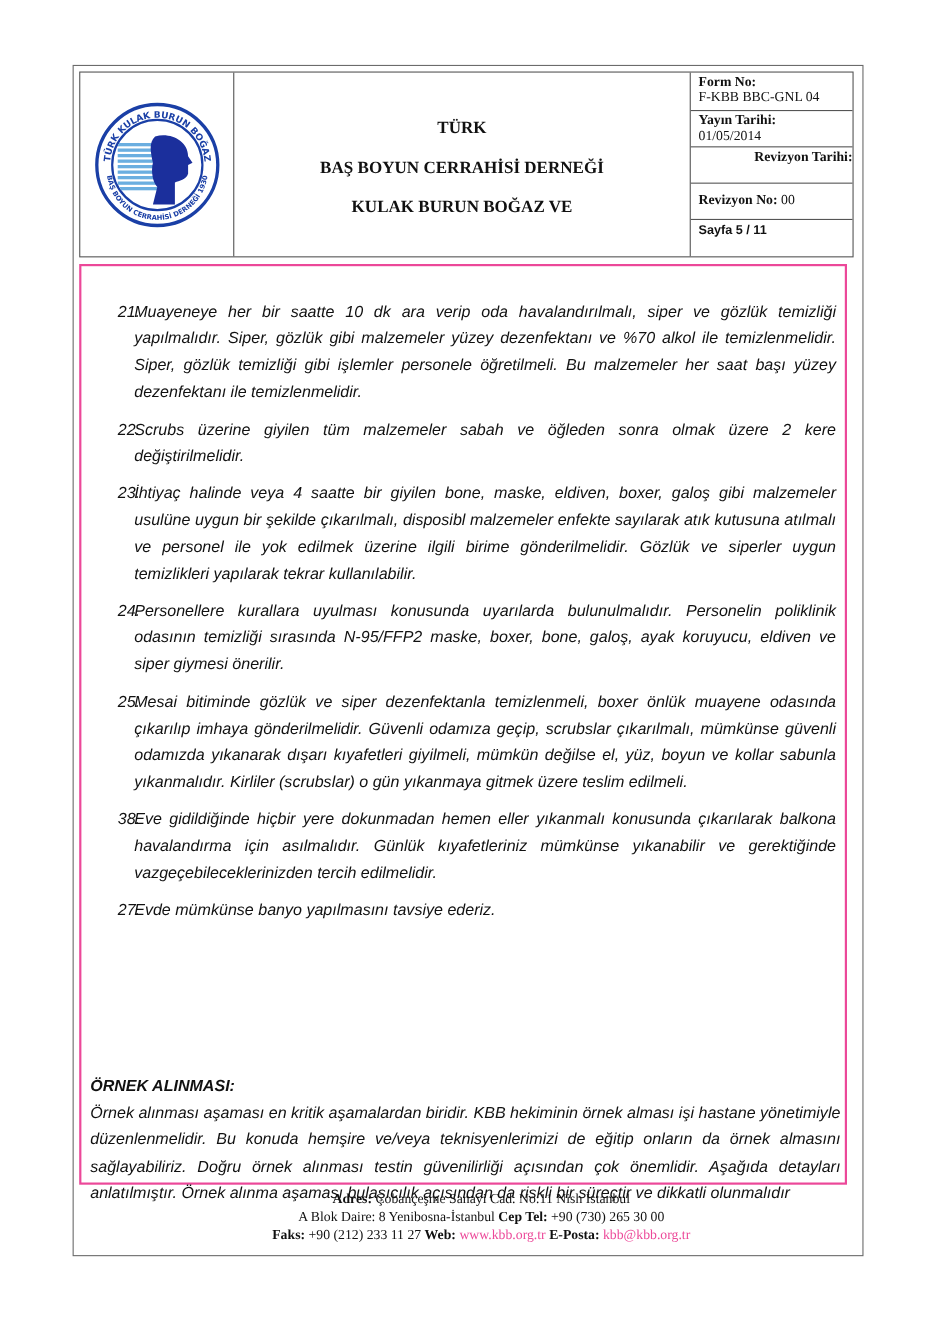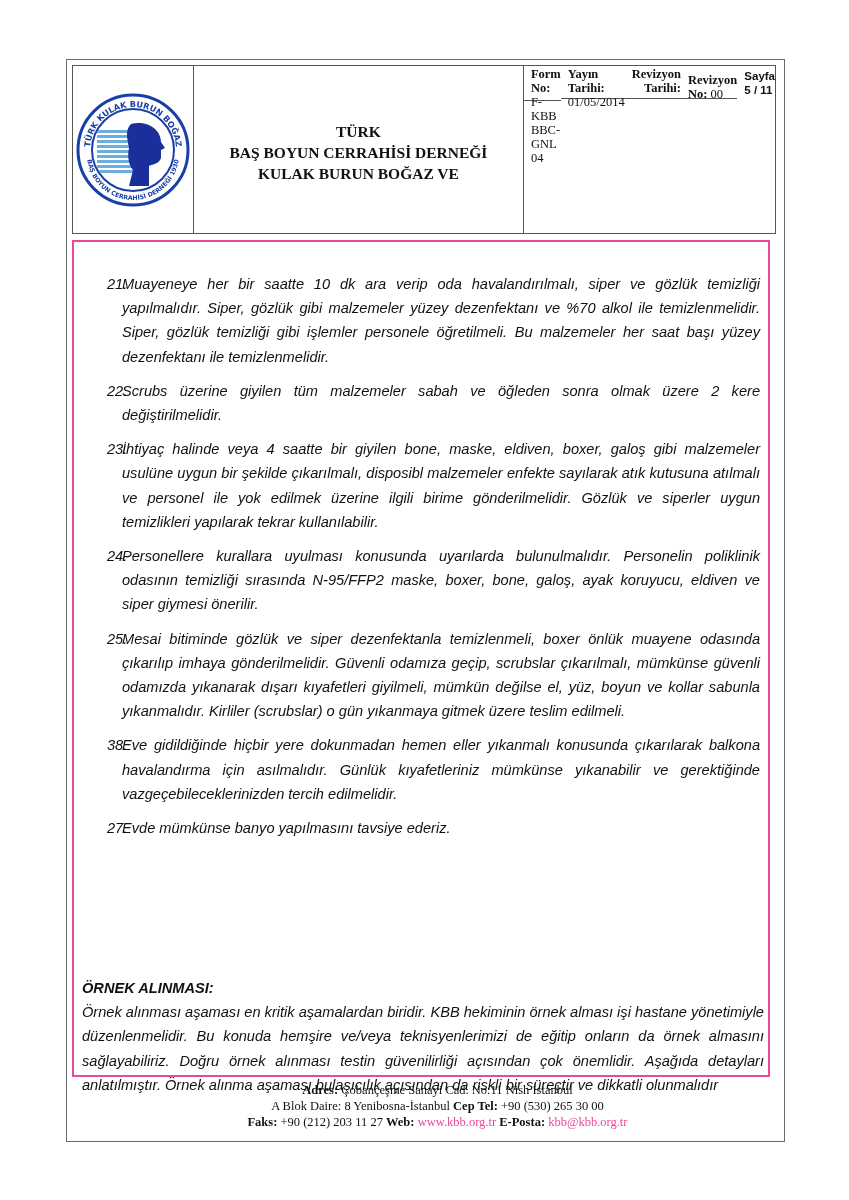--- a/index.html
+++ b/index.html
@@ -1,21 +1,21 @@
 <!DOCTYPE html>
 <html><head>
 <meta charset="utf-8">
 <style>
   html, body { margin: 0; padding: 0; background: #ffffff; }
   body { width: 849px; height: 1200px; position: relative; overflow: hidden; color: #111; }
   .outer-frame { position: absolute; left: 66px; top: 59px; width: 719px; height: 1083px; border: 1px solid #6b6b6b; box-sizing: border-box; }
   .header-table { position: absolute; left: 72px; top: 65px; width: 704px; height: 169px; border: 1px solid #555; box-sizing: border-box; display: flex; }
   .logo-cell { width: 140px; border-right: 1px solid #555; box-sizing: border-box; display: flex; align-items: center; justify-content: center; }
-  .title-cell { width: 415px; border-right: 1px solid #555; box-sizing: border-box; display: flex; flex-direction: column; align-items: center; justify-content: center; font-family: "Liberation Serif", serif; font-weight: bold; font-size: 15.5px; line-height: 21px; text-align: center; padding-top: 6px; }
-  .info-cell { flex: 1; display: flex; flex-direction: row; }
+  .title-cell { width: 415px; border-right: 1px solid #555; box-sizing: border-box; display: flex; flex-direction: column; align-items: center; justify-content: center; font-family: "Liberation Serif", serif; font-weight: bold; font-size: 15.5px; line-height: 21px; text-align: center; padding-top: 6px; gap: 15px; }
+  .info-cell { flex: 1; display: flex; flex-direction: column; }
   .info-row { border-bottom: 1px solid #555; box-sizing: border-box; padding: 1px 0 0 7px; font-family: "Liberation Serif", serif; font-size: 12.5px; line-height: 14px; }
   .info-row:last-child { border-bottom: none; }
   .info-row b { font-weight: bold; }
   .info-row.sayfa { font-family: "Liberation Sans", sans-serif; font-weight: bold; font-size: 11.5px; padding-top: 3px; }
   .r1 { height: 35px; } .r2 { height: 33px; } .r3 { height: 33px; text-align: right; } .r4 { height: 33px; padding-top: 7px; } .r5 { flex: 1; }
   .content-box { position: absolute; left: 72px; top: 240px; width: 698px; height: 837px; border: 2px solid #ec4899; box-sizing: border-box; font-style: italic; }
   .items { position: absolute; left: 0; top: 30px; width: 100%; }
   .item { position: relative; padding-left: 48px; padding-right: 8px; font-family: "Liberation Sans", sans-serif; font-size: 14.6px; line-height: 24.2px; text-align: justify; margin-bottom: 10px; }
   .item .num { position: absolute; left: 33px; top: 0; }
   .item .txt { display: block; }
@@ -121,18 +121,18 @@
     <div class="section-title">ÖRNEK ALINMASI:</div>
     <div class="section-body">Örnek alınması aşaması en kritik aşamalardan biridir. KBB hekiminin örnek alması işi hastane yönetimiyle düzenlenmelidir. Bu konuda hemşire ve/veya teknisyenlerimizi de eğitip onların da örnek almasını sağlayabiliriz. Doğru örnek alınması testin güvenilirliği açısından çok önemlidir. Aşağıda detayları anlatılmıştır. Örnek alınma aşaması bulaşıcılık açısından da riskli bir süreçtir ve dikkatli olunmalıdır</div>
   </div>
 </div>
 
 <div class="footer">
   <div>
     <b>Adres:</b><span> Çobançeşme Sanayi Cad. No:11 Nish İstanbul</span>
   </div>
   <div>
-    <span>A Blok Daire: 8 Yenibosna-İstanbul </span><b>Cep Tel:</b><span> +90 (530) 265 30 00</span>
+    <span>A Blok Daire: 8 Yenibosna-İstanbul </span><b>Cep Tel:</b><span> +90 (730) 265 30 00</span>
   </div>
   <div>
-    <b>Faks:</b><span> +90 (212) 203 11 27 </span><b>Web:</b><span class="link"> www.kbb.org.tr </span><b>E-Posta:</b><span class="link"> kbb@kbb.org.tr</span>
+    <b>Faks:</b><span> +90 (212) 233 11 27 </span><b>Web:</b><span class="link"> www.kbb.org.tr </span><b>E-Posta:</b><span class="link"> kbb@kbb.org.tr</span>
   </div>
 </div>
 
 </body></html>

